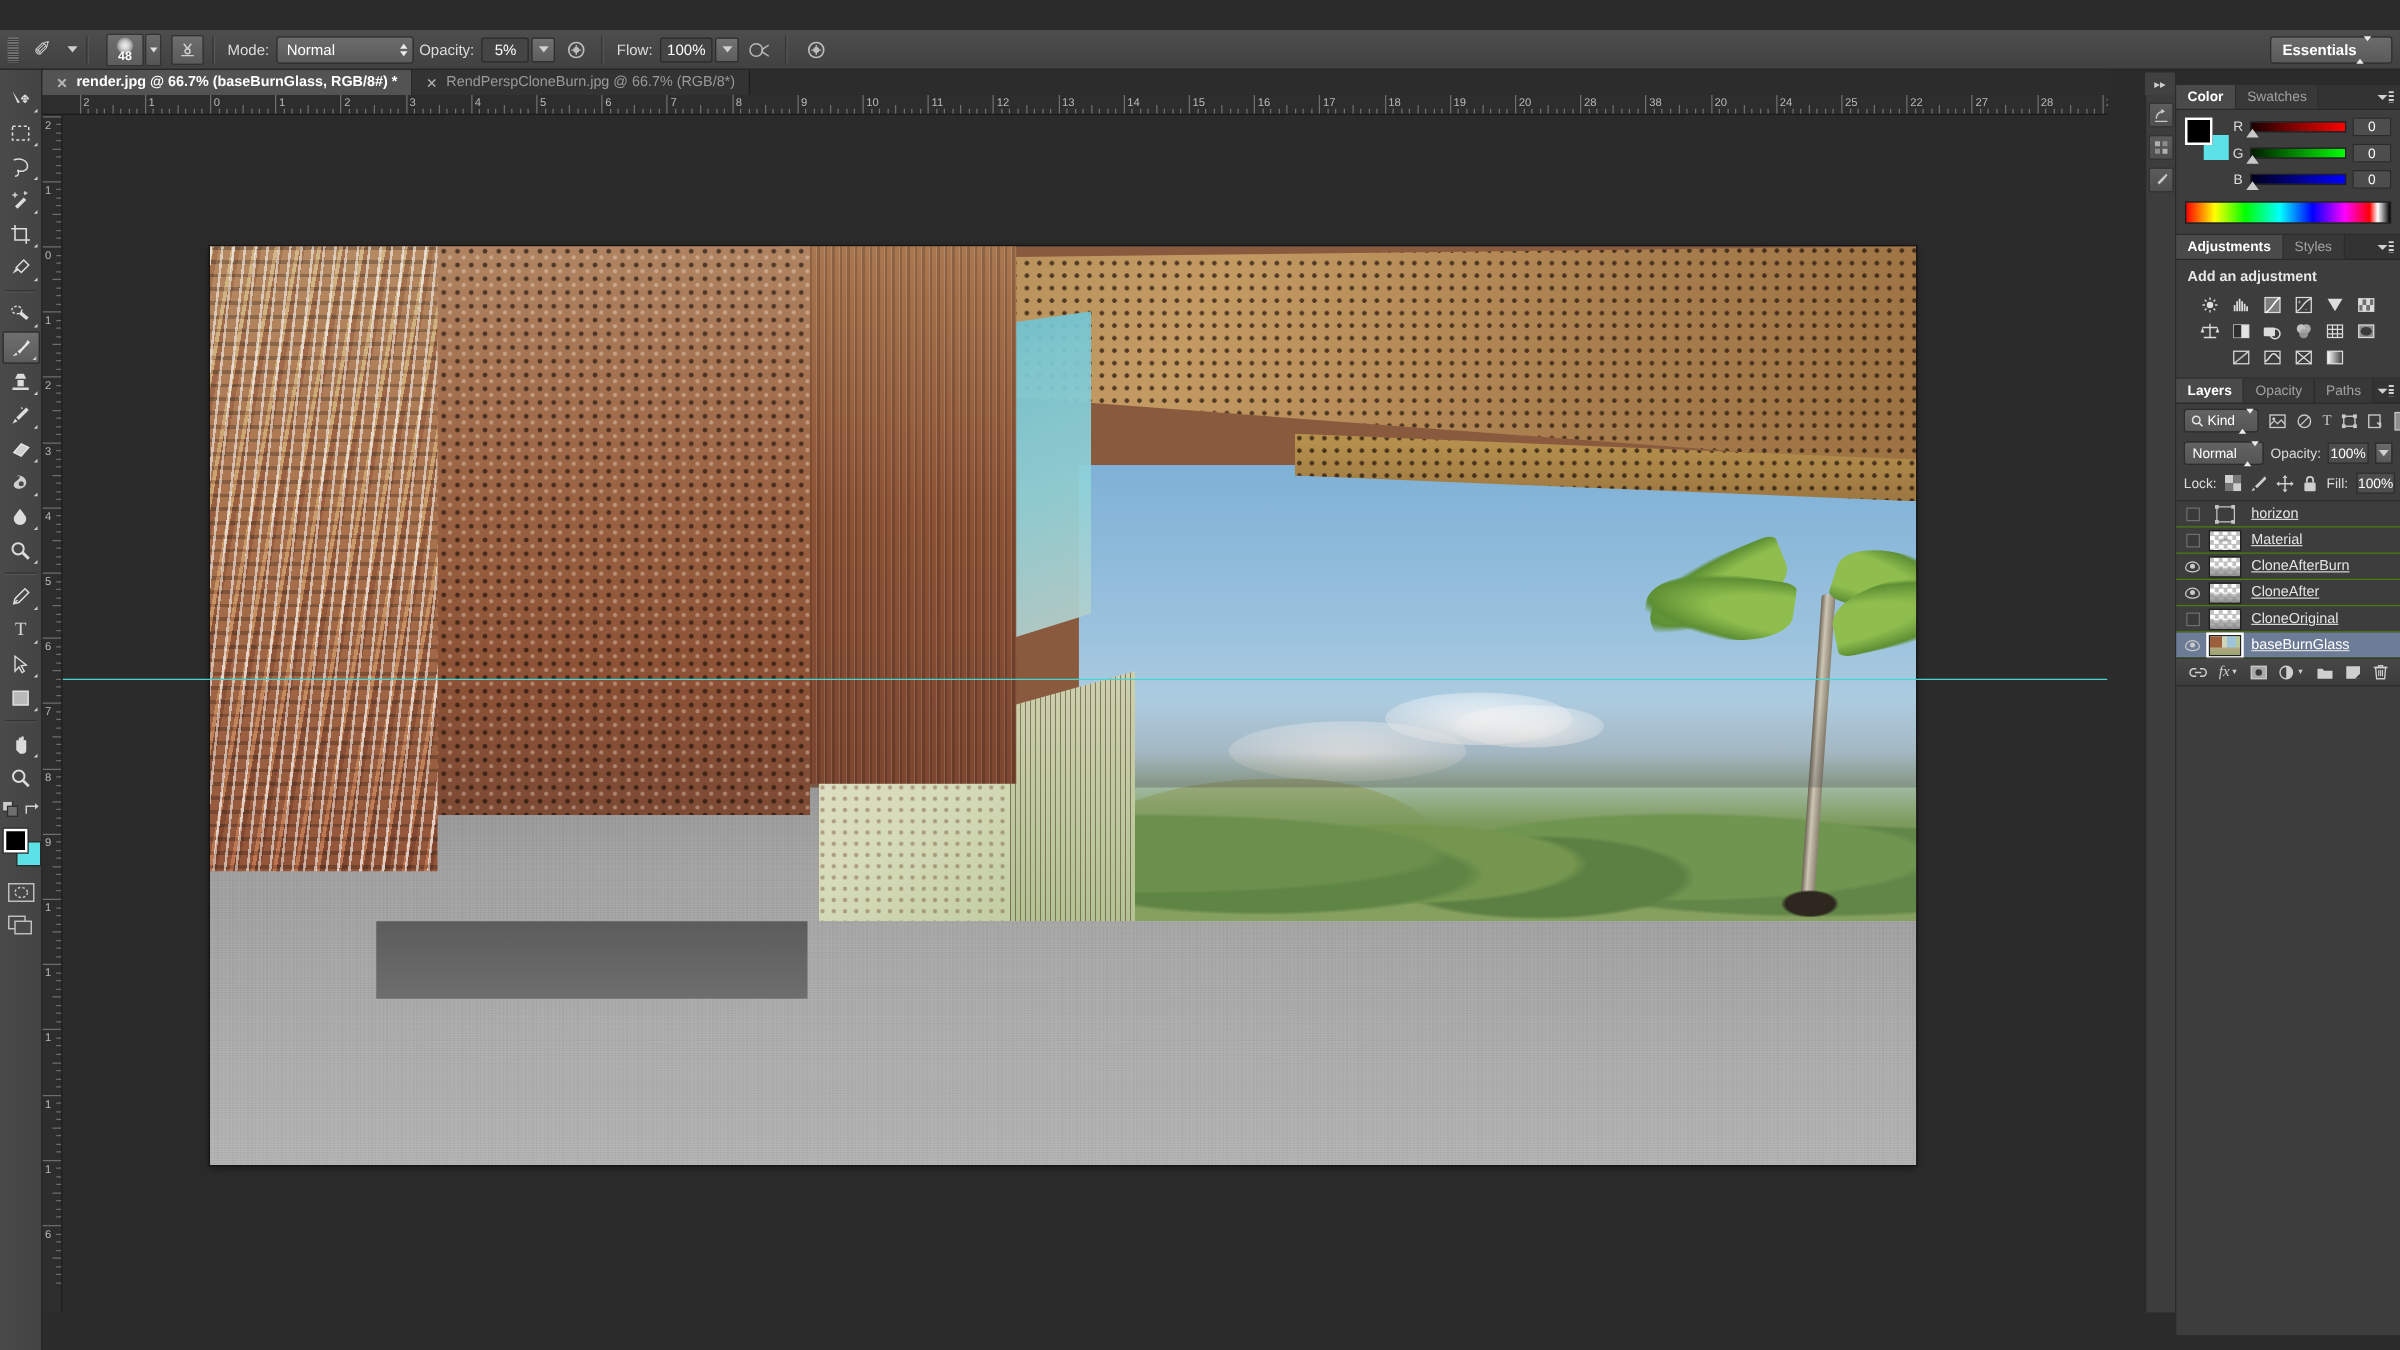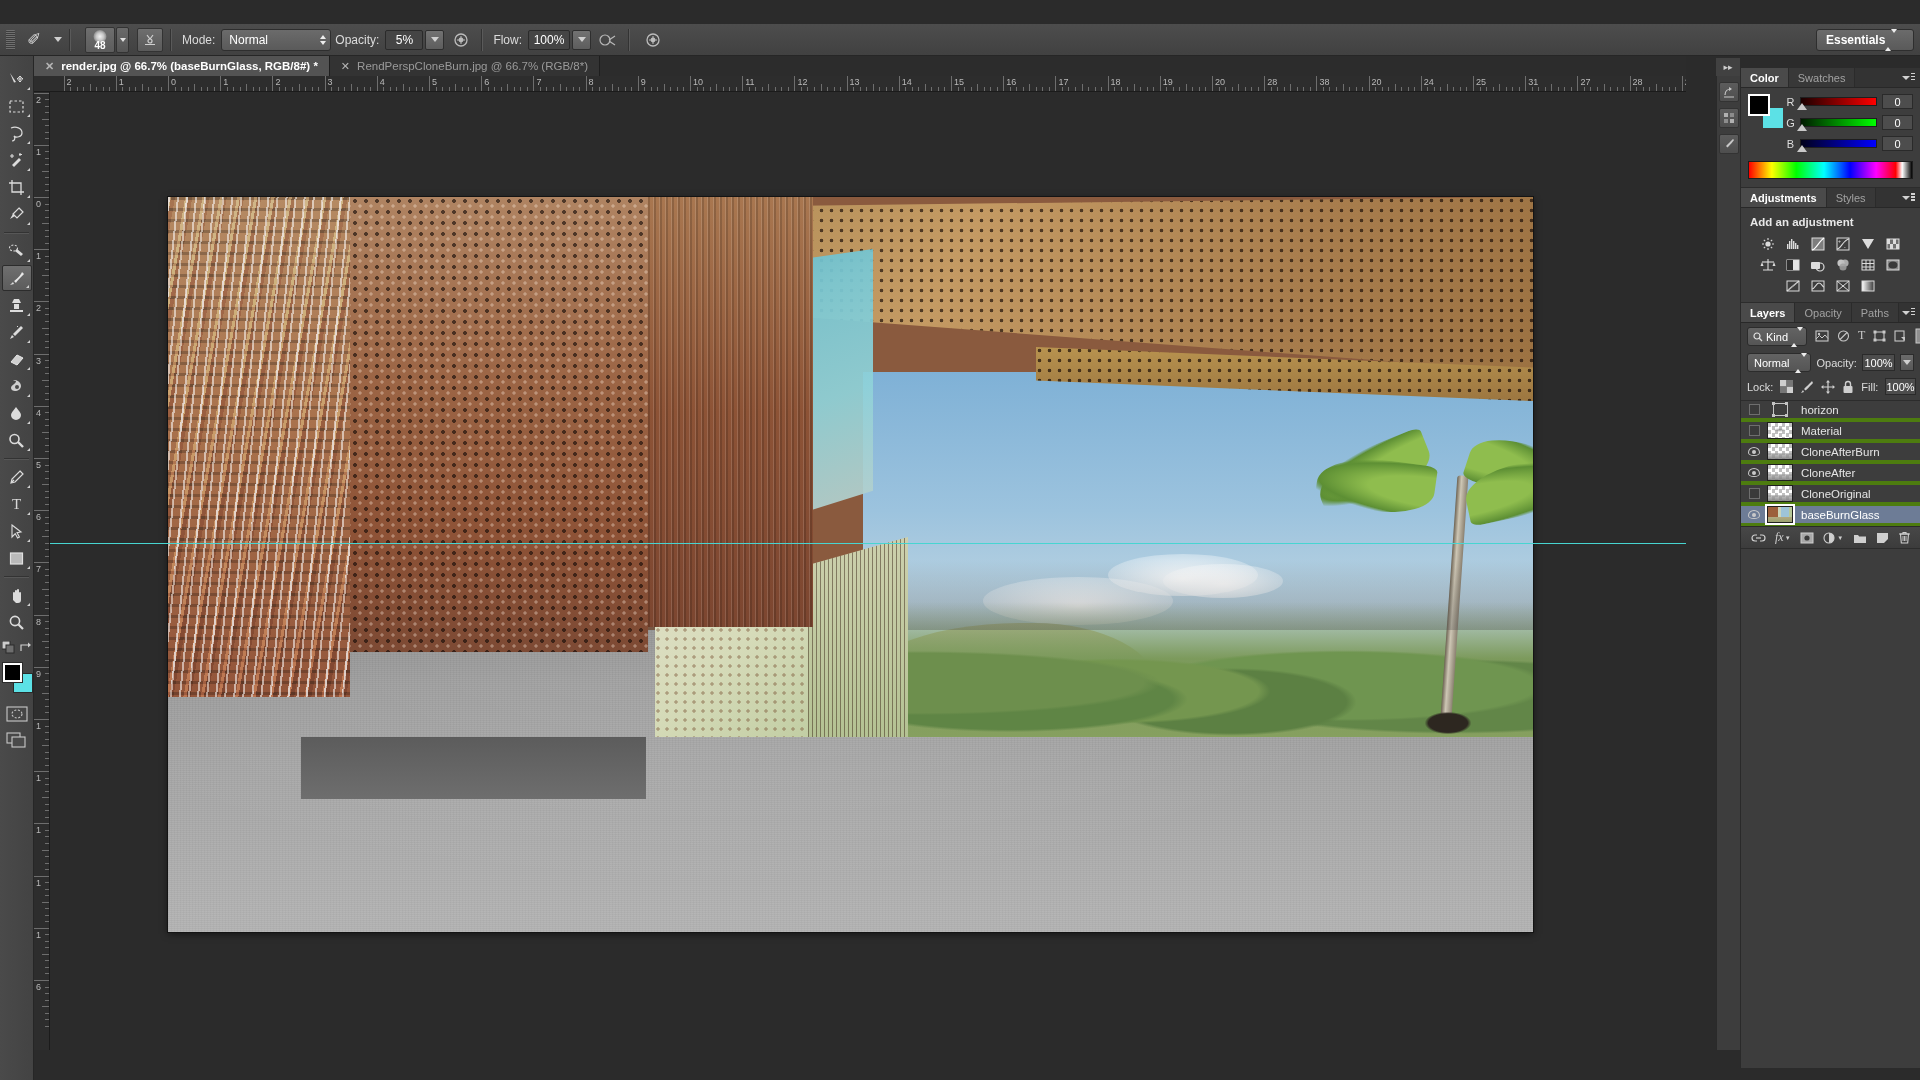--- a/index.html
+++ b/index.html
@@ -396,21 +396,21 @@
 
   
   .adj-title { font-size:11.5px; font-weight:bold; color:#e8e8e8; margin:2px 0 7px 2px; }
   .adj-grid { display:flex; flex-wrap:wrap; gap:4px 6px; justify-content:center; padding:0 4px; }
   .adj-btn {
     width:19px;height:17px; display:flex;align-items:center;justify-content:center;
     color:#d8d8d8; font-size:11px;
   }
 
   
-  .kind-row { display:flex; align-items:flex-start; gap:8px; padding:4px 6px; }
+  .kind-row { display:flex; align-items:center; gap:8px; padding:4px 6px; }
   .kind-select {
     height:19px; width:64px; background: linear-gradient(#636363,#555);
     border:1px solid #2c2c2c; border-radius:3px; display:flex;align-items:center;
     padding:0 3px 0 5px; font-size:11px; color:#fff; gap:3px;
   }
   .filter-icon {
     width:17px;height:17px;display:flex;align-items:center;justify-content:center;
     color:#c8c8c8;font-size:11px;
   }
   .mode-row { display:flex;align-items:center;gap:5px;padding:3px 6px; }
@@ -426,21 +426,21 @@
   }
   .tiny-arrow {
     width:14px;height:17px;background: linear-gradient(#6b6b6b,#585858);
     border:1px solid #2c2c2c;display:flex;align-items:center;justify-content:center;
   }
   .lock-row { display:flex;align-items:center;gap:7px;padding:3px 6px 5px; }
   .lock-ic { width:14px;height:14px;display:flex;align-items:center;justify-content:center;color:#d2d2d2;font-size:11px; }
   .layer-list { border-top:1px solid #2c2c2c; }
   .layer-row {
     display:flex; align-items:center; height:21px;
-    border-bottom:4px solid #4d7c0f; padding-left:2px;
+    border-bottom:1px solid #4d7c0f; padding-left:2px;text-decoration:underline;
   }
   .layer-row.selected { background:#6d7c96; }
   .eye-cell { width:22px; display:flex; align-items:center; justify-content:center; }
   .eye {
     width:12px;height:9px; border-radius:50% 50% 50% 50%/60% 60% 40% 40%;
     border:1.4px solid #c9c9c9; position:relative;
   }
   .eye::after { content:''; position:absolute; left:3.2px; top:1.5px; width:4px;height:4px;border-radius:50%;background:#c9c9c9; }
   .eye-empty { width:11px;height:11px;border:1px solid #6e6e6e; background:#3a3a3a; }
   .thumb-cell { width:30px; display:flex;align-items:center;justify-content:center; }
@@ -984,21 +984,21 @@
       <div class="rtick" style="left: 1432.47px; width: 1px; height: 4px; top: 11px;"></div>
       <div class="rlab" style="left: 1442px; top: 1px;">25</div>
       <div class="rtick" style="left: 1439px; top: 0px; width: 1px; height: 15px;"></div>
       <div class="rtick" style="left: 1445.53px; width: 1px; height: 4px; top: 11px;"></div>
       <div class="rtick" style="left: 1452.05px; width: 1px; height: 4px; top: 11px;"></div>
       <div class="rtick" style="left: 1458.58px; width: 1px; height: 4px; top: 11px;"></div>
       <div class="rtick" style="left: 1465.1px; width: 1px; height: 7px; top: 8px;"></div>
       <div class="rtick" style="left: 1471.62px; width: 1px; height: 4px; top: 11px;"></div>
       <div class="rtick" style="left: 1478.15px; width: 1px; height: 4px; top: 11px;"></div>
       <div class="rtick" style="left: 1484.67px; width: 1px; height: 4px; top: 11px;"></div>
-      <div class="rlab" style="left: 1494.2px; top: 1px;">31</div>
+      <div class="rlab" style="left: 1494.2px; top: 1px;">22</div>
       <div class="rtick" style="left: 1491.2px; top: 0px; width: 1px; height: 15px;"></div>
       <div class="rtick" style="left: 1497.72px; width: 1px; height: 4px; top: 11px;"></div>
       <div class="rtick" style="left: 1504.25px; width: 1px; height: 4px; top: 11px;"></div>
       <div class="rtick" style="left: 1510.78px; width: 1px; height: 4px; top: 11px;"></div>
       <div class="rtick" style="left: 1517.3px; width: 1px; height: 7px; top: 8px;"></div>
       <div class="rtick" style="left: 1523.83px; width: 1px; height: 4px; top: 11px;"></div>
       <div class="rtick" style="left: 1530.35px; width: 1px; height: 4px; top: 11px;"></div>
       <div class="rtick" style="left: 1536.88px; width: 1px; height: 4px; top: 11px;"></div>
       <div class="rlab" style="left: 1546.4px; top: 1px;">27</div>
       <div class="rtick" style="left: 1543.4px; top: 0px; width: 1px; height: 15px;"></div>

